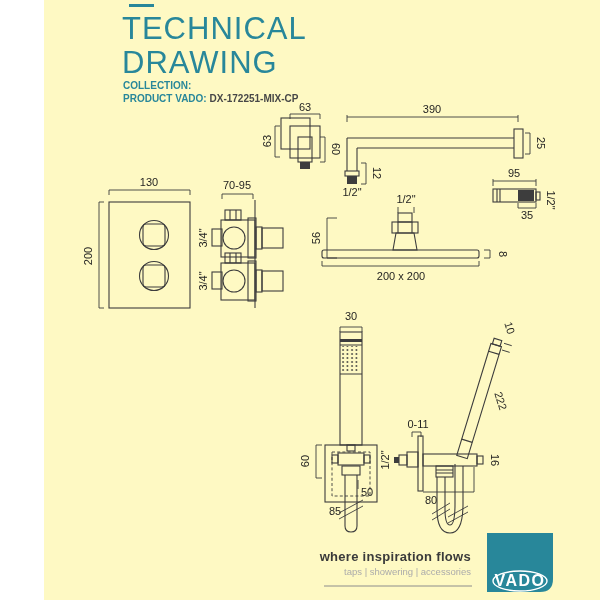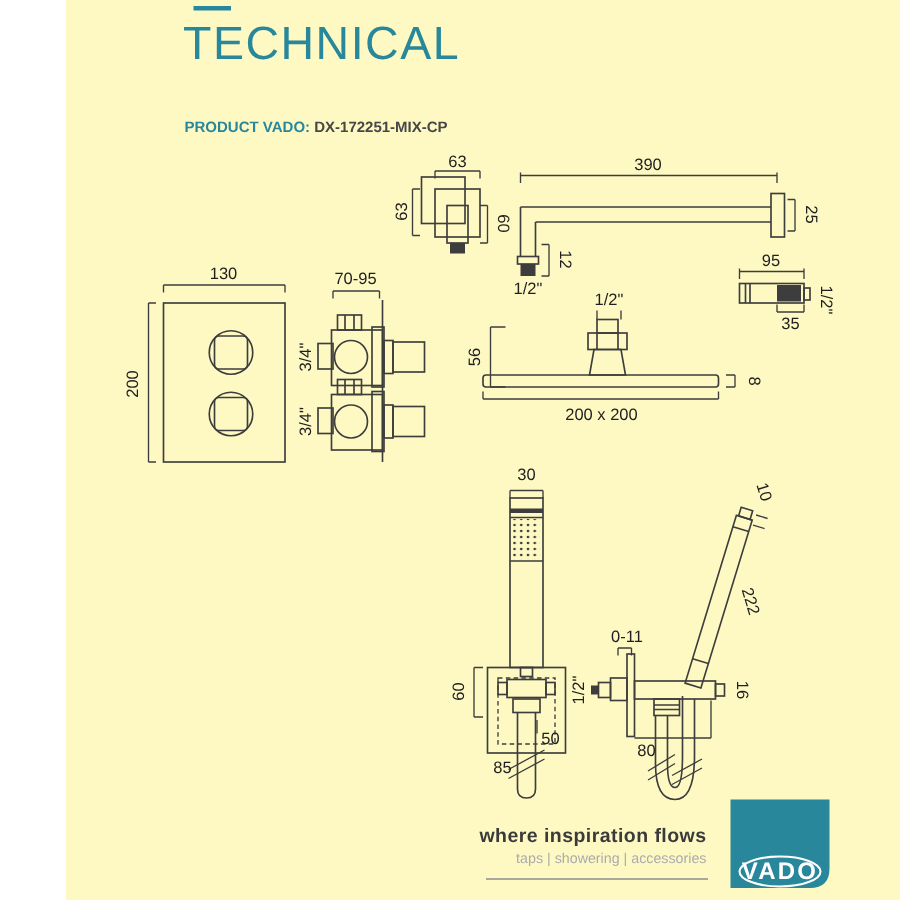--- a/index.html
+++ b/index.html
@@ -24,22 +24,24 @@
   .brand{font-size:16px;font-weight:bold;fill:#fff;letter-spacing:1.5px;}
 </style>
 </head>
 <body>
 
 <div id="page">
 
   <div class="accent-bar"></div>
   <div class="title">
     <div>TECHNICAL</div>
+    <div>DRAWING</div>
   </div>
   <div class="meta">
+    <div><span class="lbl">COLLECTION:</span></div>
     <div><span class="lbl">PRODUCT VADO:</span>
          <span class="val">DX-172251-MIX-CP</span></div>
   </div>
 
   <svg width="600" height="600" viewBox="0 0 600 600">
     <defs>
       <pattern id="dots" width="4.5" height="4" patternUnits="userSpaceOnUse">
         <circle cx="2" cy="2" r="0.9" fill="#3d3d3d"></circle>
       </pattern>
     </defs>

